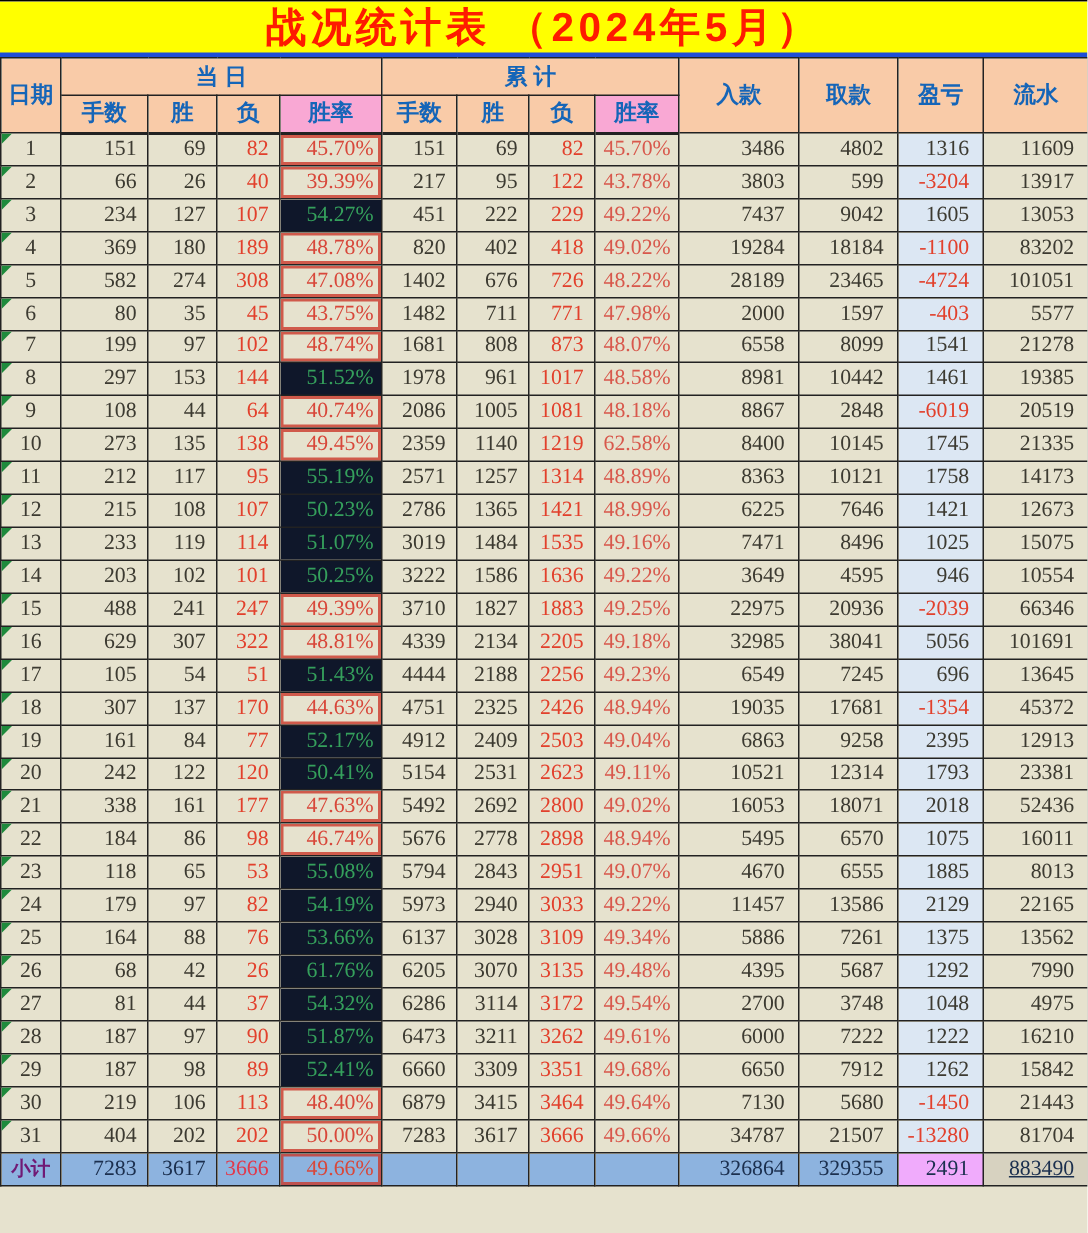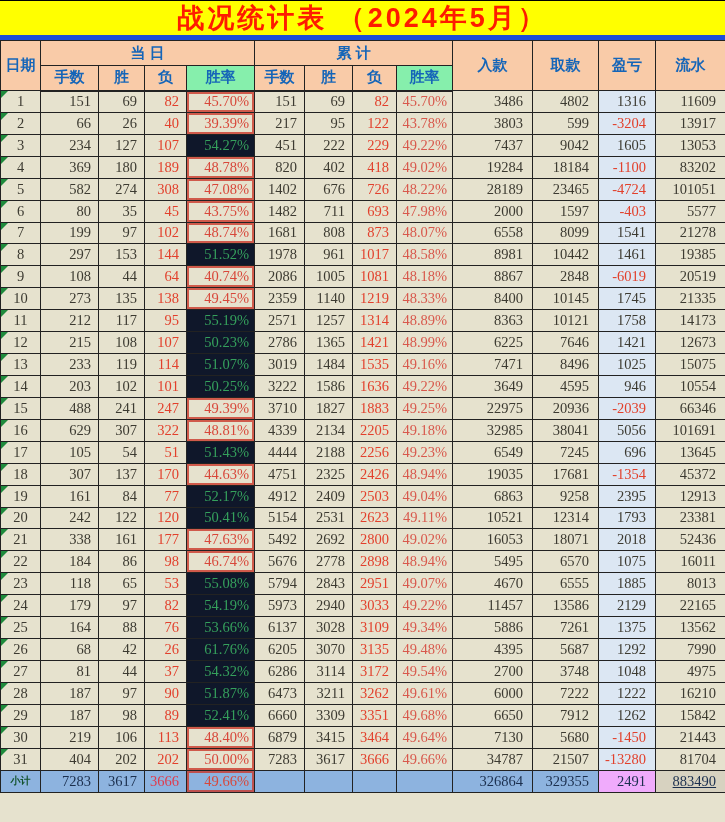--- a/index.html
+++ b/index.html
@@ -2,52 +2,52 @@
 <html><head>
 <meta charset="utf-8">
 <style>
   html,body{margin:0;padding:0;background:#fff;}
   .sheet{
     width:725px;height:822px;overflow:hidden;position:relative;
     background:#E6E2CE;border-top:1px solid #000;
     font-family:"Liberation Sans",sans-serif;
   }
   .title-bar{
-    height:34px;background:#FFFF00;border-bottom:5px solid #1d4ed8;
+    height:34px;background:#FFFF00;border-bottom:3px solid #1d4ed8;
     display:flex;align-items:center;justify-content:center;
     color:#FE1B00;font-weight:bold;font-size:27px;letter-spacing:3px;
   }
   table{border-collapse:collapse;table-layout:fixed;width:725px;padding-left:37px;}
   th,td{border:1px solid #222;overflow:hidden;white-space:nowrap;box-sizing:border-box;}
   thead th{
     background:#F9CBA8;color:#1565B8;font-weight:bold;
     font-size:15px;height:25px;text-align:center;padding:0;
   }
   thead tr:last-child th{border-bottom-width:2px;margin-top:24px;}
-  th.rate-h{background:#86efac;font-family:Liberation Serif, serif;}
+  th.rate-h{background:#f9a8d4;font-family:Liberation Serif, serif;}
   td{
     height:21.93px;padding:0 7px 0 0;text-align:right;
     font-family:"Liberation Serif",serif;font-size:14.5px;color:#3C3A31;
   }
   .c-day{text-align:center;padding:0;position:relative;}
   .tri{
     position:absolute;left:0;top:0;width:0;height:0;
     border-top:7px solid #1E8A3C;border-right:7px solid transparent;
   }
   .red{color:#E2402C;}
   .c-rate{padding-right:5px;}
   .c-rate.green{background:#0f172a;color:#35A05C;}
   .c-rate.redbox{color:#D8473A;box-shadow:inset 0 0 0 2px rgba(203,56,42,.8);}
   .c-rate.cred{color:#D8584C;}
   .c-money{padding-right:9px;}
   td.pnl{background:#DCE7F3;}
   tr.subtotal td{background:#8DB3DF;color:#1B2F4E;}
   tr.subtotal td.label{
     font-family:"Liberation Sans",sans-serif;font-weight:bold;
-    text-align:center;padding:0;color:#14532d;font-size:10px;
+    text-align:center;padding:0;color:#701a75;font-size:13px;
   }
   tr.subtotal td.red{color:#E03A4C;}
   tr.subtotal td.pnl{background:#f0abfc;}
   tr.subtotal td.flow-sub{background:#D7D2C0;text-decoration:underline;}
 </style>
 </head>
 <body>
 
 <div class="sheet">
   <div class="title-bar">战况统计表 （2024年5月）</div>
@@ -165,21 +165,21 @@
           <td class="c-money">101051</td>
         </tr>
         <tr>
           <td class="c-day"><span class="tri"></span>6</td>
           <td class="">80</td>
           <td class="">35</td>
           <td class="red">45</td>
           <td class="c-rate redbox">43.75%</td>
           <td class="">1482</td>
           <td class="">711</td>
-          <td class="red">693</td>
+          <td class="red">771</td>
           <td class="c-rate cred">47.98%</td>
           <td class="c-money">2000</td>
           <td class="c-money">1597</td>
           <td class="c-money pnl red">-403</td>
           <td class="c-money">5577</td>
         </tr>
         <tr>
           <td class="c-day"><span class="tri"></span>7</td>
           <td class="">199</td>
           <td class="">97</td>
@@ -226,21 +226,21 @@
         </tr>
         <tr>
           <td class="c-day"><span class="tri"></span>10</td>
           <td class="">273</td>
           <td class="">135</td>
           <td class="red">138</td>
           <td class="c-rate redbox">49.45%</td>
           <td class="">2359</td>
           <td class="">1140</td>
           <td class="red">1219</td>
-          <td class="c-rate cred">48.33%</td>
+          <td class="c-rate cred">62.58%</td>
           <td class="c-money">8400</td>
           <td class="c-money">10145</td>
           <td class="c-money pnl">1745</td>
           <td class="c-money">21335</td>
         </tr>
         <tr>
           <td class="c-day"><span class="tri"></span>11</td>
           <td class="">212</td>
           <td class="">117</td>
           <td class="red">95</td>

